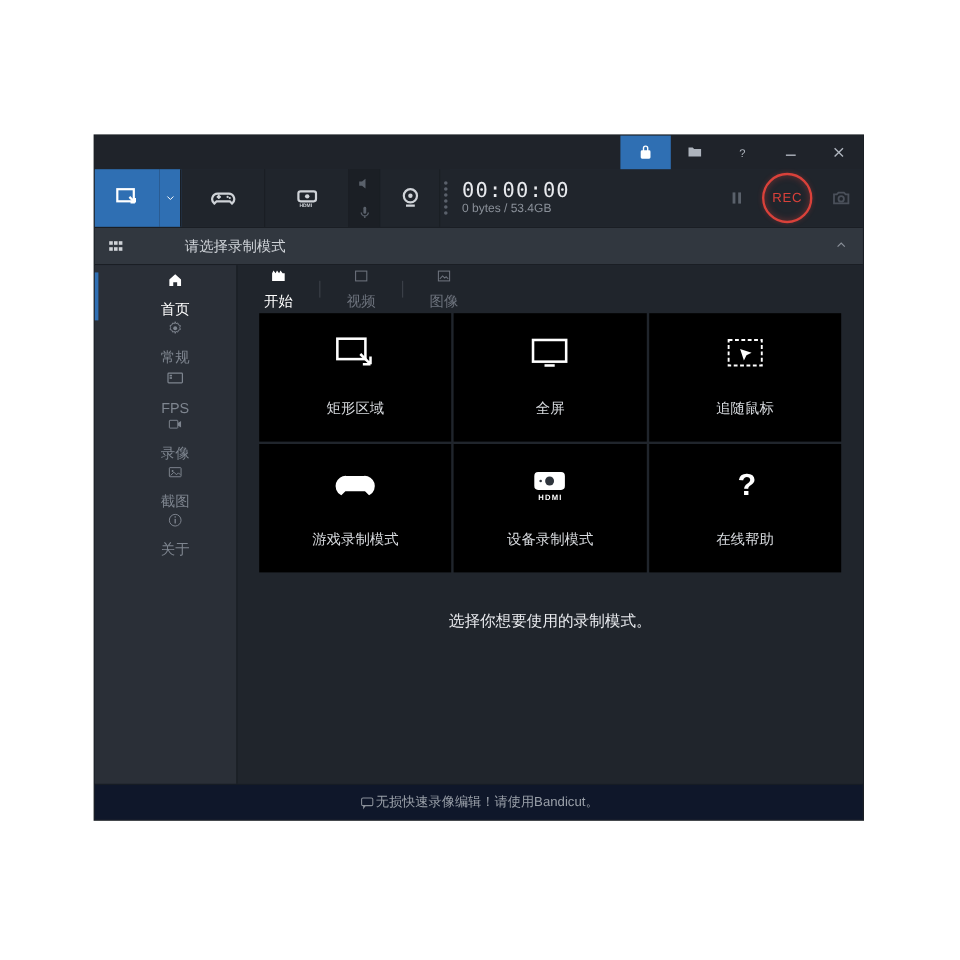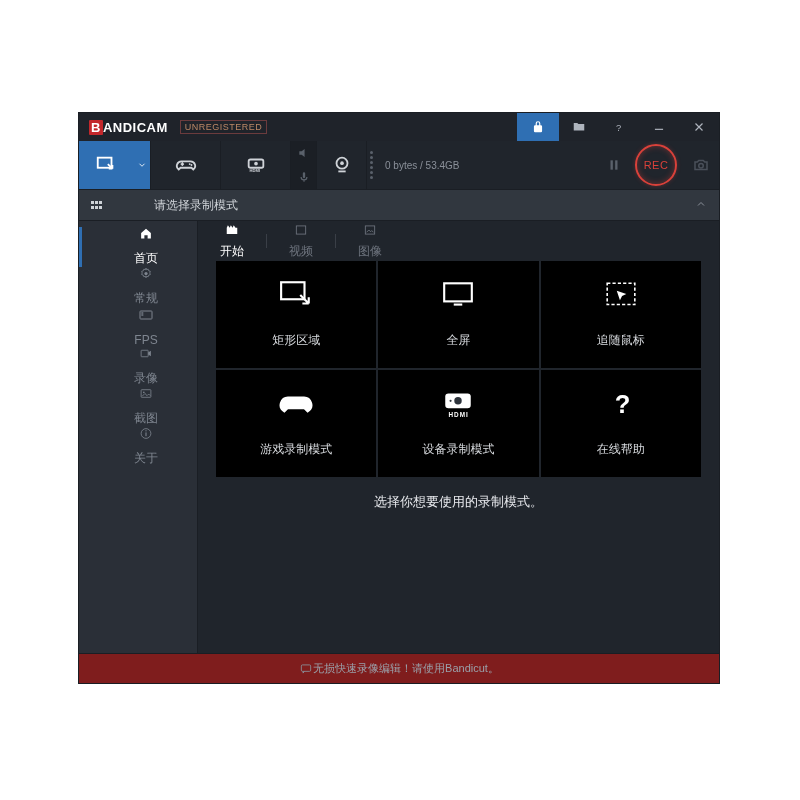--- a/index.html
+++ b/index.html
@@ -61,39 +61,33 @@
   .content { flex:1; background:#20252c; display:flex; flex-direction:column; border-left:1px solid #1a1e24;}
   .tabs { height:40px; display:flex; align-items:center; gap:22px; padding-left:22px; }
   .tab { display:flex; align-items:center; gap:6px; color:#6d737d; font-size:12px;flex-direction:column;}
   .tab.active { color:#fff; }
   .tab svg{width:14px;height:14px;fill:currentColor;}
   .tabsep{width:1px;height:14px;background:#3a3f47;}
   .cards { display:grid; grid-template-columns:repeat(3,1fr); grid-template-rows:repeat(2,1fr); gap:2px; padding:0 18px; height:216px;}
   .card { background:#000000; display:flex; flex-direction:column; align-items:center; justify-content:center; gap:22px; }
   .card svg{width:34px;height:30px;fill:#fff;}
   .card-label{color:#d8dbdf;font-size:12px;}
-  .caption { text-align:center; padding:16px 0 0; color:#e8eaee; font-size:13px;}
+  .caption { text-align:center; padding:32px 0 0; color:#e8eaee; font-size:13px;}
   .spacer{flex:1;}
   
-  .footer { height:30px; background:#7f1d1d; display:flex; align-items:center; justify-content:center; gap:0; border-top:1px solid #1a1e24;}
+  .footer { height:30px; background:#0f172a; display:flex; align-items:center; justify-content:center; gap:0; border-top:1px solid #1a1e24;}
   .footer svg{width:14px;height:14px;fill:#8a9099;}
   .footer-text{color:#9aa0a9;font-size:11px;}
 </style>
 </head>
 <body>
 
 <div class="window">
 
   <div class="titlebar">
-    <div class="logo-wrap">
-      <span class="logo-text">
-        <span class="logo-box">B</span><span>ANDICAM</span>
-      </span>
-      <span class="unreg">UNREGISTERED</span>
-    </div>
     <div class="title-spacer"></div>
     <div class="title-btn lock">
       <svg viewBox="0 0 24 24">
           <path fill="#fff" d="M12 2a4 4 0 0 0-4 4v3H7a2 2 0 0 0-2 2v8a2 2 0 0 0 2 2h10a2 2 0 0 0 2-2v-8a2 2 0 0 0-2-2h-1V6a4 4 0 0 0-4-4zm-2 4a2 2 0 1 1 4 0v3h-4V6z"></path>
         </svg>
     </div>
     <div class="title-btn">
       <svg viewBox="0 0 24 24">
           <path fill="currentColor" d="M3 5h6l2 2h10v11H3z"></path>
         </svg>
@@ -163,20 +157,21 @@
     </div>
     <div class="dots">
       <div class="dot"></div>
         <div class="dot"></div>
         <div class="dot"></div>
         <div class="dot"></div>
         <div class="dot"></div>
         <div class="dot"></div>
     </div>
     <div class="timer-wrap">
+      <div class="timer">00:00:00</div>
       <div class="size">0 bytes / 53.4GB</div>
     </div>
     <div class="ctrl pause">
       <svg viewBox="0 0 24 24">
           <rect x="6" y="4" width="4" height="16"></rect>
           <rect x="14" y="4" width="4" height="16"></rect>
         </svg>
     </div>
     <div class="rec">
       <div class="rec-circle">

